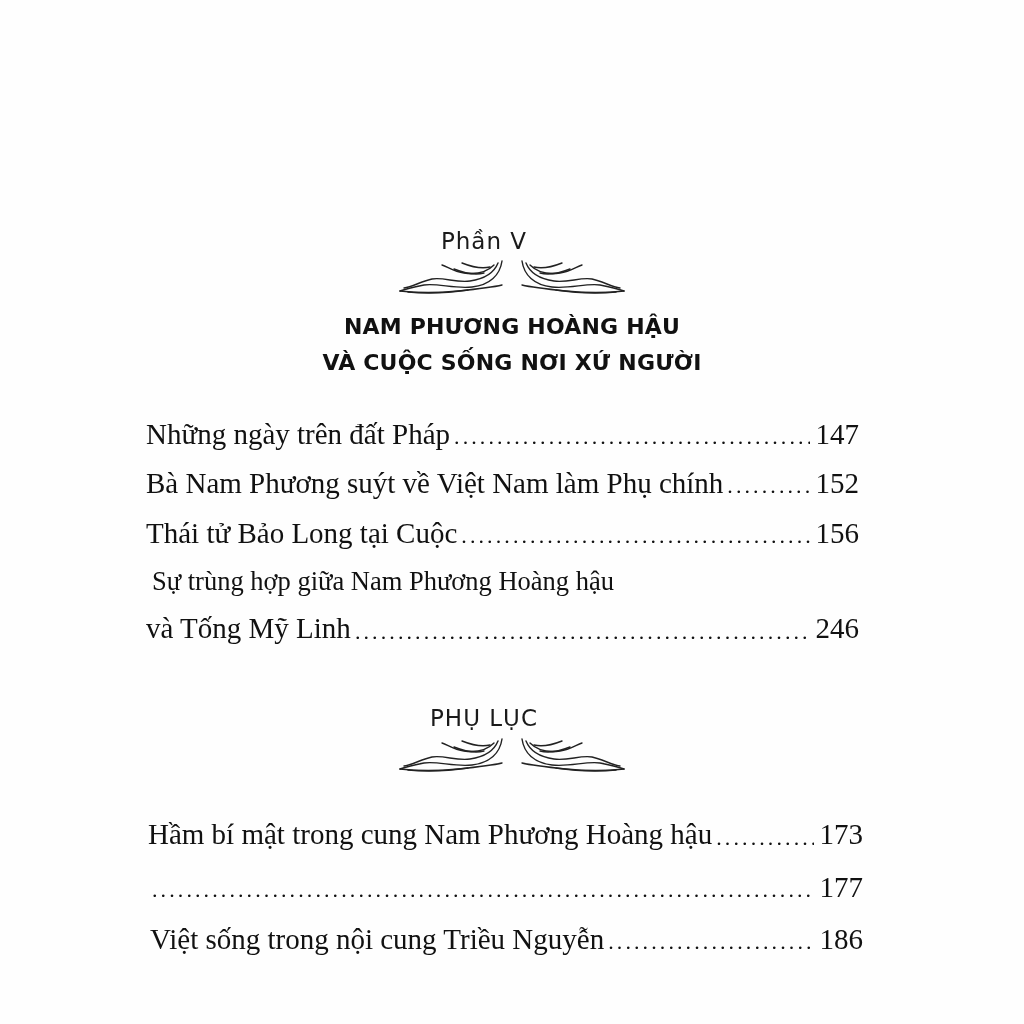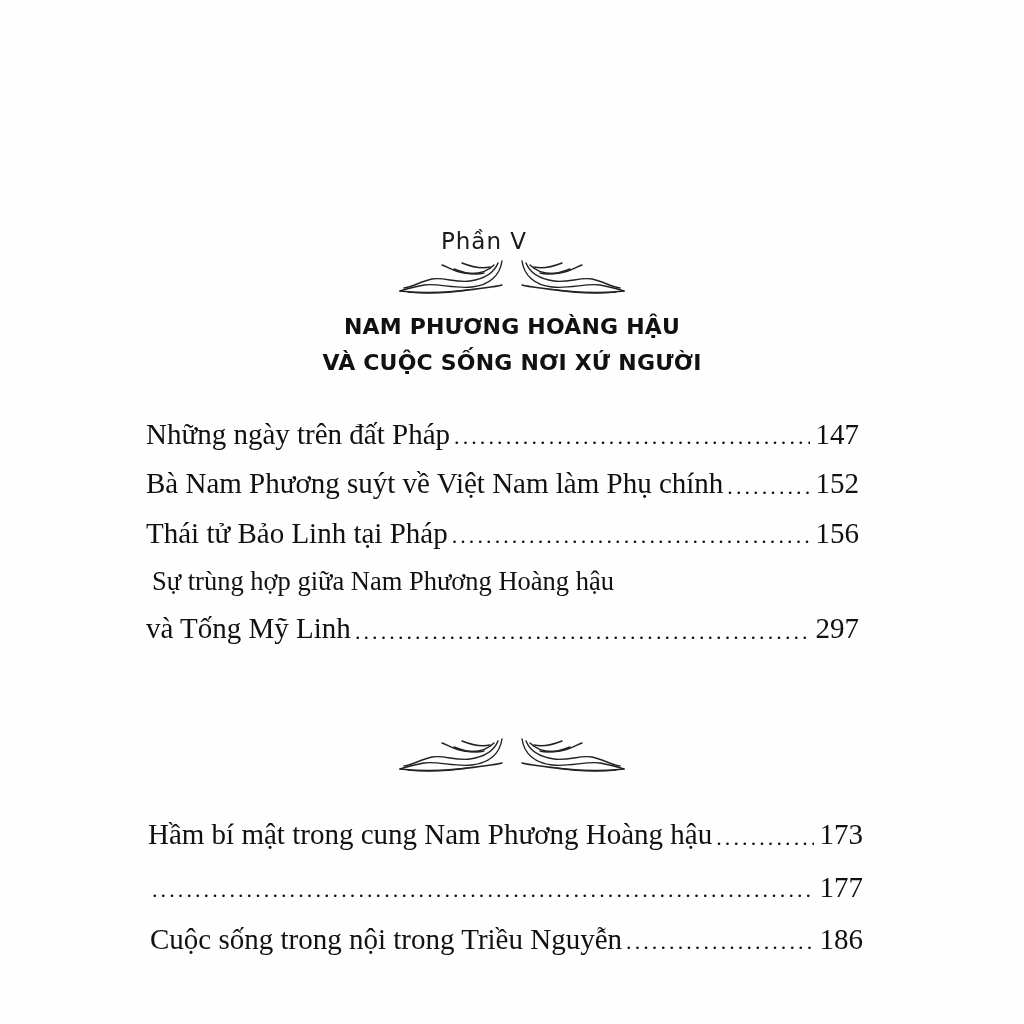--- a/index.html
+++ b/index.html
@@ -111,39 +111,40 @@
 
   <div class="section-title" style="top:346px;">VÀ CUỘC SỐNG NƠI XỨ NGƯỜI</div>
   <div class="section-title" style="top:310px;">NAM PHƯƠNG HOÀNG HẬU</div>
 
   <div class="toc-row" style="left:146px; width:713px; top:418px;">
     <span class="toc-title">Những ngày trên đất Pháp</span>
     <span class="toc-leader"></span>
     <span class="toc-page">147</span>
   </div>
 
-  <div class="toc-row" style="left:146px; width:713px; top:467px;align-items:flex-end;">
+  <div class="toc-row" style="left:146px; width:713px; top:467px;">
     <span class="toc-title">Bà Nam Phương suýt về Việt Nam làm Phụ chính</span>
     <span class="toc-leader"></span>
     <span class="toc-page">152</span>
   </div>
 
   <div class="toc-row" style="left:146px; width:713px; top:517px;">
-    <span class="toc-title">Thái tử Bảo Linh tại Pháp</span>
+    <span class="toc-title">Thái tử Bảo Long tại Cuộc</span>
     <span class="toc-leader"></span>
     <span class="toc-page">156</span>
   </div>
 
   <div class="toc-title-line" style="left:146px; top:566px;">Sự trùng hợp giữa Nam Phương Hoàng hậu</div>
   <div class="toc-row" style="left:146px; width:713px; top:612px;align-items:flex-end;">
     <span class="toc-title">và Tống Mỹ Linh</span>
     <span class="toc-leader"></span>
-    <span class="toc-page">297</span>
+    <span class="toc-page">246</span>
   </div>
 
+  <div class="part-label" style="top:705px;">PHỤ LỤC</div>
 
   <svg class="ornament" style="top:735px;" viewBox="0 0 228 40">
     <g fill="none" stroke="#222" stroke-width="1.4" stroke-linecap="round">
       <path d="M104 4 C 102 18, 92 28, 74 30 C 56 32, 40 26, 26 28 C 16 30, 8 32, 2 34"></path>
       <path d="M100 6 C 96 16, 86 22, 72 24 C 58 26, 46 20, 34 22 C 24 24, 14 30, 6 31"></path>
       <path d="M96 8 C 90 14, 80 18, 66 16 C 56 15, 50 10, 44 8"></path>
       <path d="M92 10 C 84 12, 74 10, 64 6"></path>
       <path d="M86 16 C 78 18, 66 16, 56 12"></path>
       <path d="M2 34 C 20 36, 40 36, 60 34 C 80 32, 96 30, 104 28"></path>
       <path d="M10 35 C 30 37, 50 36, 70 33"></path>
@@ -162,18 +163,18 @@
     <span class="toc-leader"></span>
     <span class="toc-page">173</span>
   </div>
 
   <div class="toc-row" style="left:148px; width:715px; top:871px;">
     <span class="toc-leader"></span>
     <span class="toc-page">177</span>
   </div>
 
   <div class="toc-row" style="left:150px; width:713px; top:923px;">
-    <span class="toc-title">Cuộc sống trong nội trong Triều Nguyễn</span>
+    <span class="toc-title">Việt sống trong nội cung Triều Nguyễn</span>
     <span class="toc-leader"></span>
     <span class="toc-page">186</span>
   </div>
 
 </div>
 
 </body></html>

